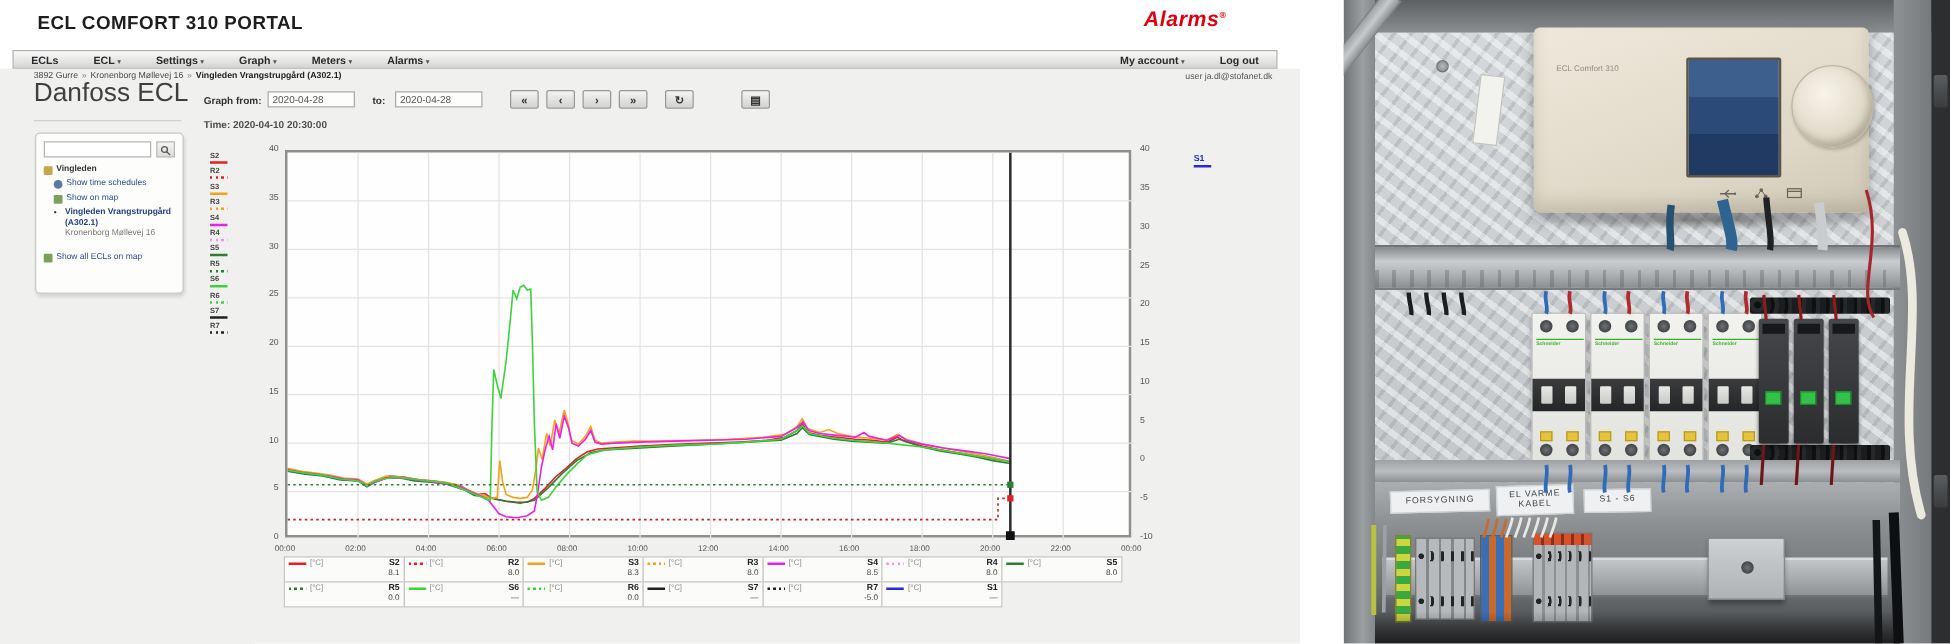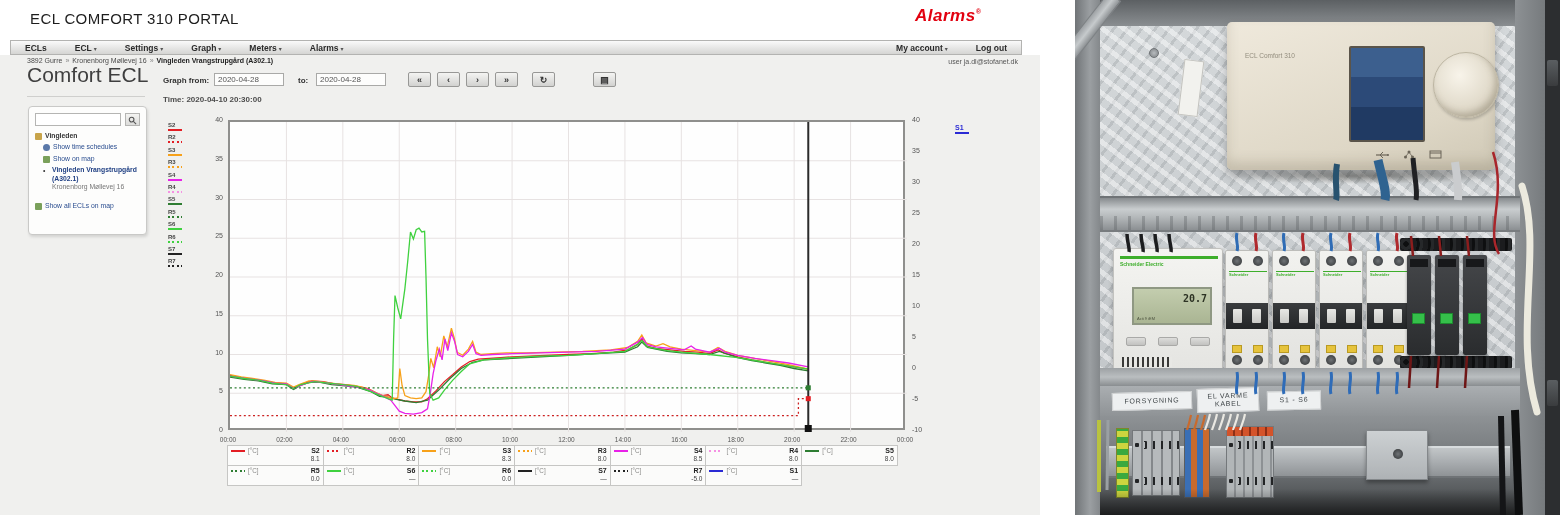--- a/index.html
+++ b/index.html
@@ -3,21 +3,21 @@
 <meta charset="utf-8">
 <style>
   html,body{margin:0;padding:0;background:#fff;}
   *{box-sizing:border-box;}
   .stage{position:relative;width:1560px;height:515px;background:#ffffff;overflow:hidden;
          font-family:"Liberation Sans","DejaVu Sans",sans-serif;color:#222;}
 
   
   .portal{position:absolute;left:0;top:0;width:1040px;height:515px;background:#fff;}
   .content-bg{position:absolute;left:0;top:55px;width:1040px;height:460px;background:#f0f0ee;}
-  .p-title{position:absolute;left:30px;top:10px;font-size:15px;font-weight:normal;color:#1d1d1d;letter-spacing:.4px;}
+  .p-title{position:absolute;left:30px;top:10px;font-size:15px;font-weight:bold;color:#1d1d1d;letter-spacing:.4px;}
   .logo{position:absolute;left:915px;top:6px;font-size:17px;font-weight:bold;font-style:italic;
         color:#e2000f;letter-spacing:.5px;}
   .logo sup{font-size:7px;}
   .navbar{position:absolute;left:10px;top:40px;width:1012px;height:15px;
           background:linear-gradient(#fafafa,#d5d5d3);border:1px solid #b3b3b1;display:flex;align-items:center;justify-content:space-between;}
   .nav-left,.nav-right{display:flex;align-items:center;height:100%;}
   .nav-item{font-size:8.5px;font-weight:bold;color:#2a2a2a;padding:0 14px;cursor:default;white-space:nowrap;}
   .nav-item .caret{font-size:6px;color:#555;margin-left:2px;}
   .breadcrumb{position:absolute;left:27px;top:57px;font-size:7px;color:#4a4a4a;}
   .breadcrumb b{color:#222;}
@@ -194,21 +194,21 @@
           <div class="nav-item">Alarms<span class="caret">▾</span></div>
         </div>
       <div class="nav-right" id="nav-right">
           <div class="nav-item">My account<span class="caret">▾</span></div>
           <div class="nav-item">Log out</div>
         </div>
     </nav>
 
     <div class="breadcrumb" id="breadcrumb"><span>3892 Gurre</span><span class="bc-sep">»</span><span>Kronenborg Møllevej 16</span><span class="bc-sep">»</span><span><b>Vingleden Vrangstrupgård (A302.1)</b></span></div>
     <div class="userline">user ja.dl@stofanet.dk</div>
-    <h2 class="h-choose">Comfort ECL</h2>
+    <h2 class="h-choose">Danfoss ECL</h2>
     <div class="h-rule"></div>
 
     <span class="tb-label" style="left:163px;top:76px;">Graph from:</span>
     <input class="tb-input" style="left: 214px; top: 73px;" value="2020-04-28">
     <span class="tb-label" style="left:298px;top:76px;">to:</span>
     <input class="tb-input" style="left: 316px; top: 73px;" value="2020-04-28">
     <div id="tb-buttons">
         <button class="tb-btn" style="left: 408px; top: 72px;">«</button>
         <button class="tb-btn" style="left: 437px; top: 72px;">‹</button>
         <button class="tb-btn" style="left: 466px; top: 72px;">›</button>
@@ -527,32 +527,20 @@
           <rect x="1" y="1" width="11" height="7" fill="none" stroke="#6b6558" stroke-width="1"></rect>
           <line x1="1" y1="3" x2="12" y2="3" stroke="#6b6558" stroke-width="1"></line>
         </svg>
       </div>
     </div>
 
     <div class="ph-abs trunking">
       <div class="trunk-slots"></div>
     </div>
 
-    <div class="ph-abs meter">
-      <div class="meter-green"></div>
-      <div class="meter-brand">Schneider Electric</div>
-      <div class="meter-lcd">
-        <div class="meter-val">20.7</div>
-        <div class="meter-sub">Acti 9 iEM</div>
-      </div>
-      <div class="meter-btn" style="left:12px;top:88px;"></div>
-      <div class="meter-btn" style="left:44px;top:88px;"></div>
-      <div class="meter-btn" style="left:76px;top:88px;"></div>
-      <div class="meter-bars"></div>
-    </div>
 
     <div id="breakers">
         <div class="ph-abs breaker" style="left: 150px;">
           <div class="brk-screws-t">
             <div class="scr"></div>
             <div class="scr"></div>
           </div>
           <div class="brk-brand">Schneider</div>
           <div class="brk-band">
             <div class="brk-toggle" style="left: 7px;"></div>

